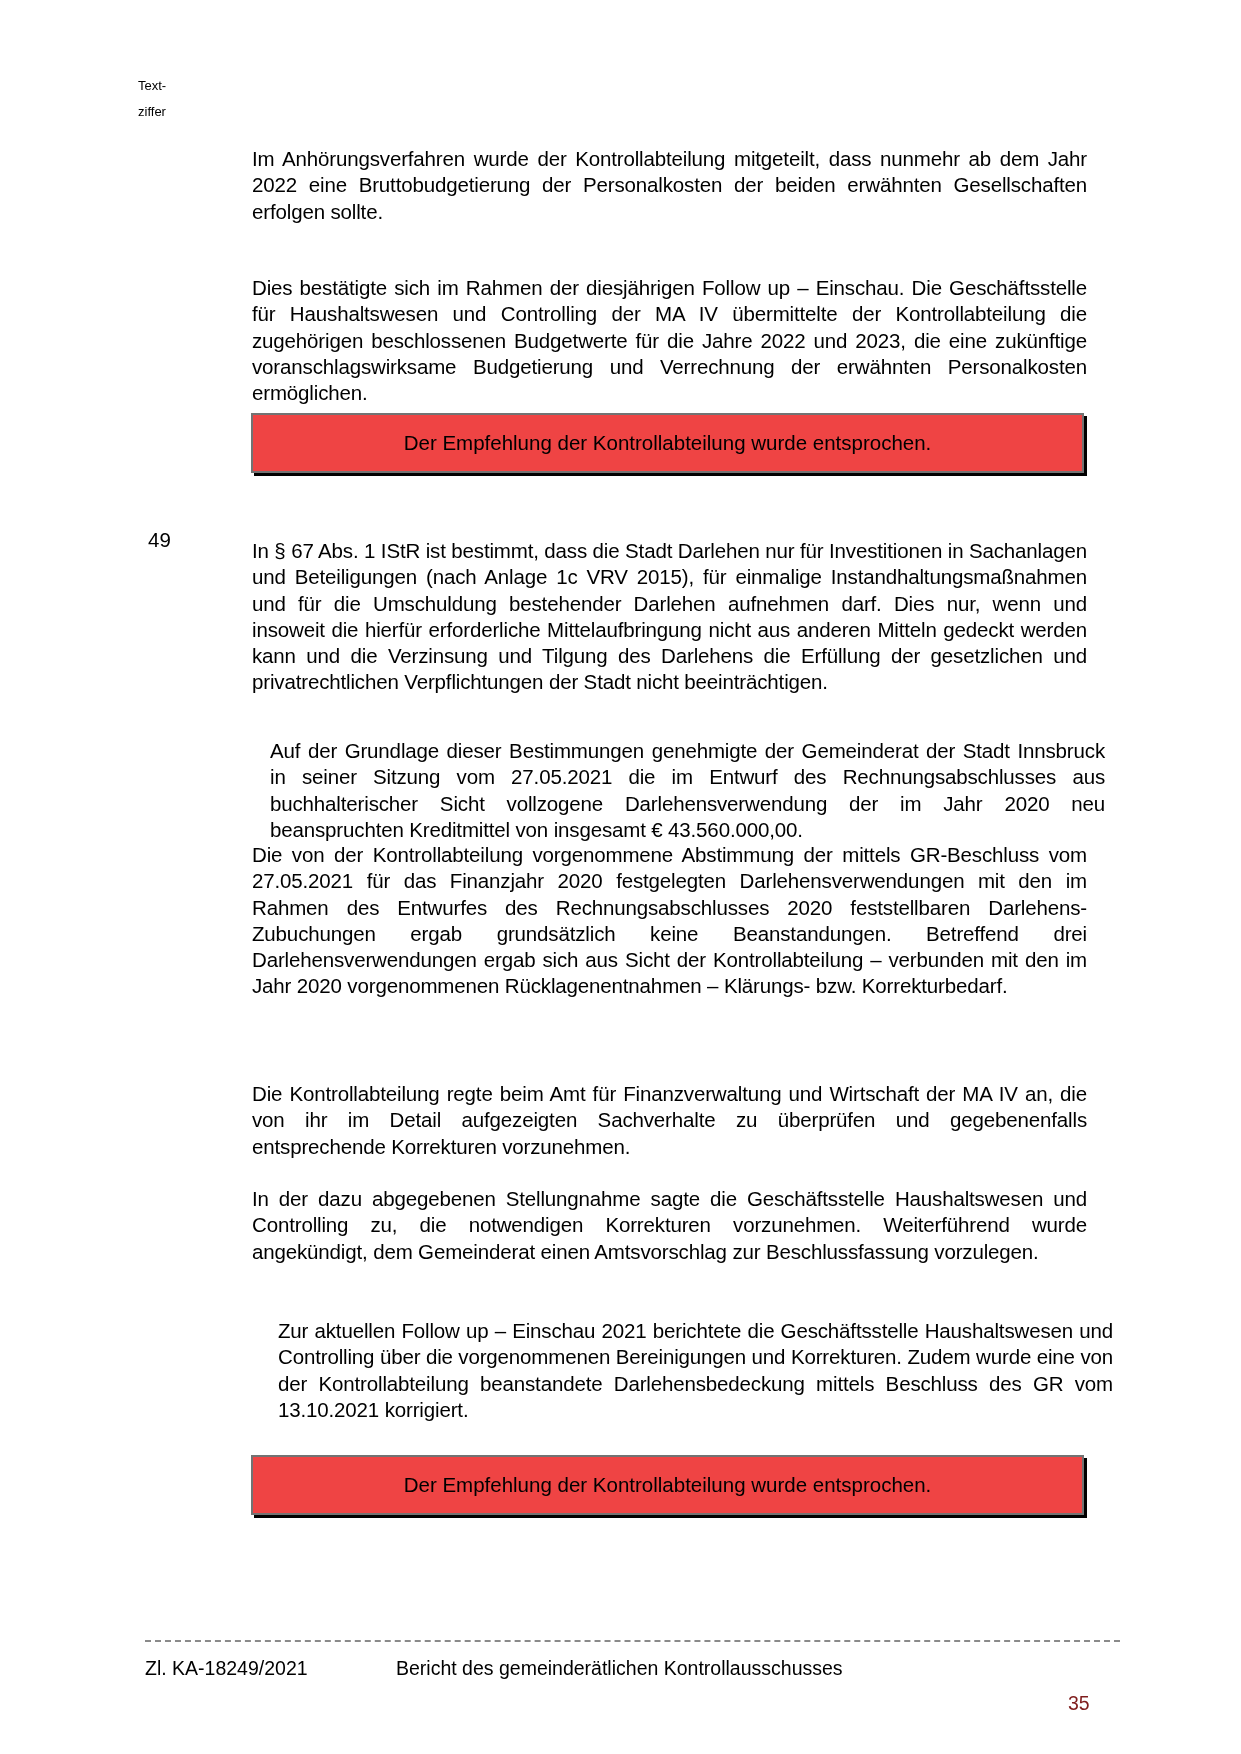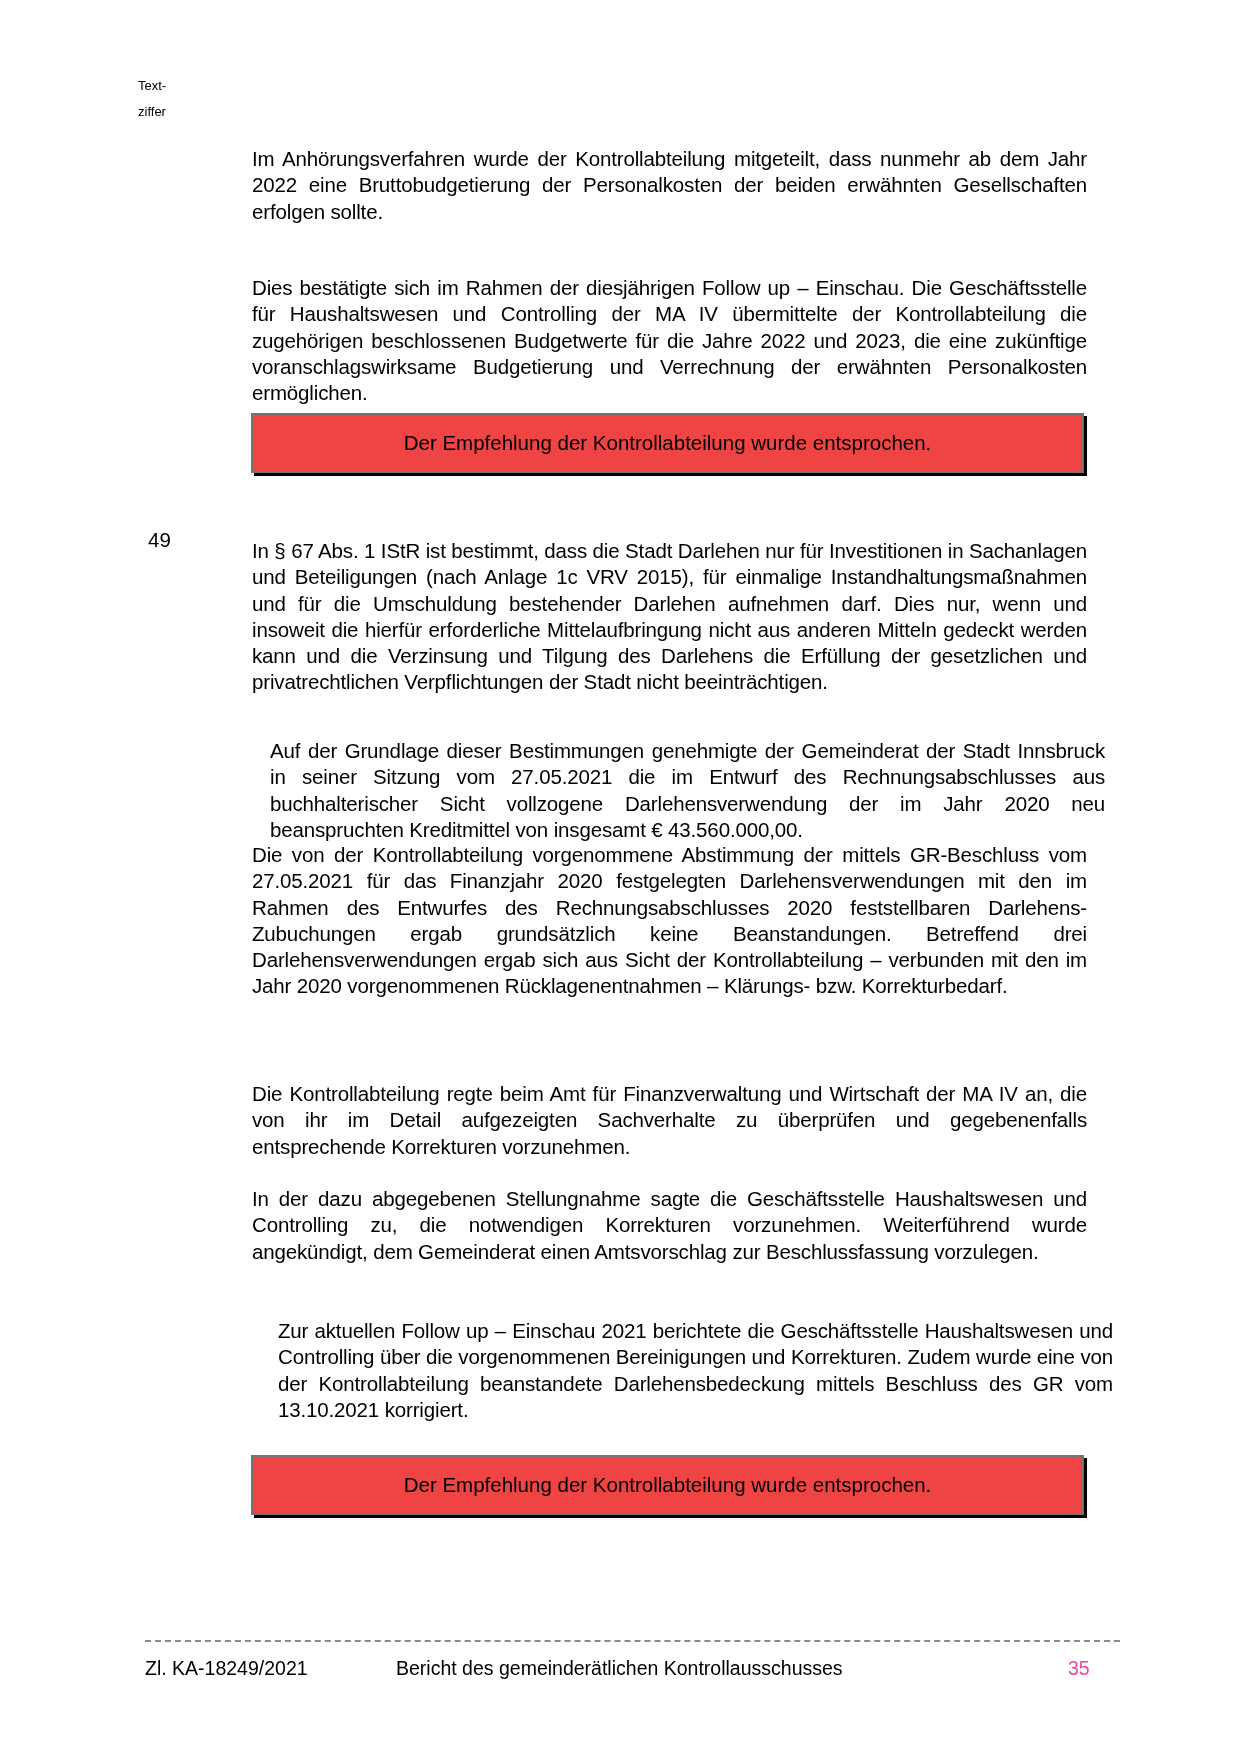--- a/index.html
+++ b/index.html
@@ -64,21 +64,21 @@
       border-top: 2px dashed #8a8a8a;
     }
     .footer {
       position: absolute;
       top: 1656px;
       font-size: 19.5px;
       line-height: 24px;
     }
     .footer-ref { left: 145px; }
     .footer-title { left: 396px; }
-    .footer-page { left: 1068px; color: #ec4899; }
+    .footer-page { left: 1068px; color: #7f1d1d; margin-top: 35px; }
   </style>
 </head>
 <body>
 
 <div class="margin-label">
   <span>Text-</span>
   <span>ziffer</span>
 </div>
 
 <div class="body-col" style="top:146px;">

